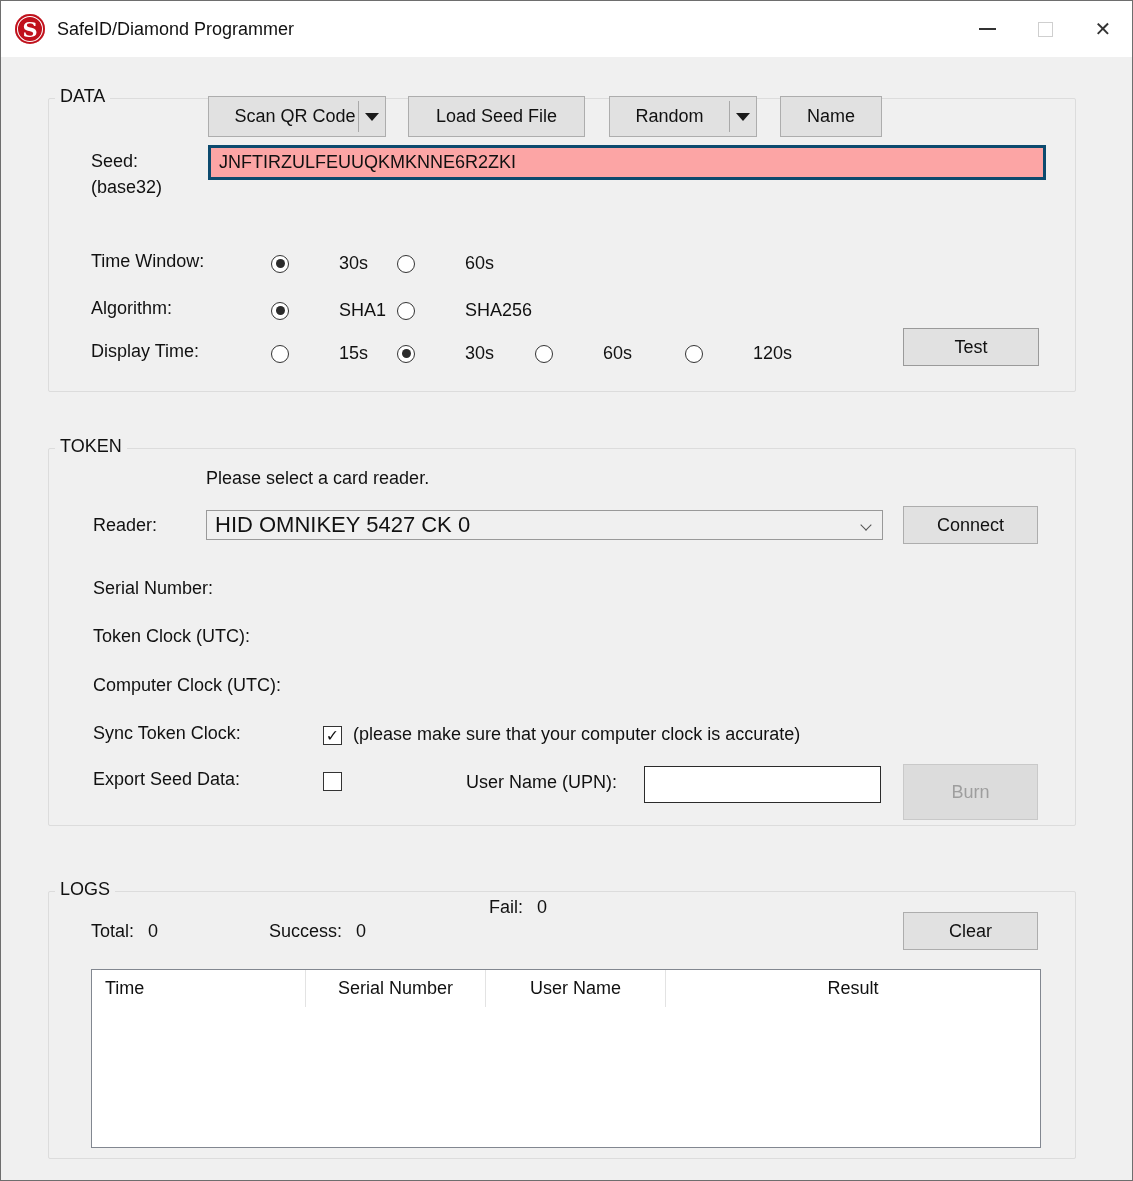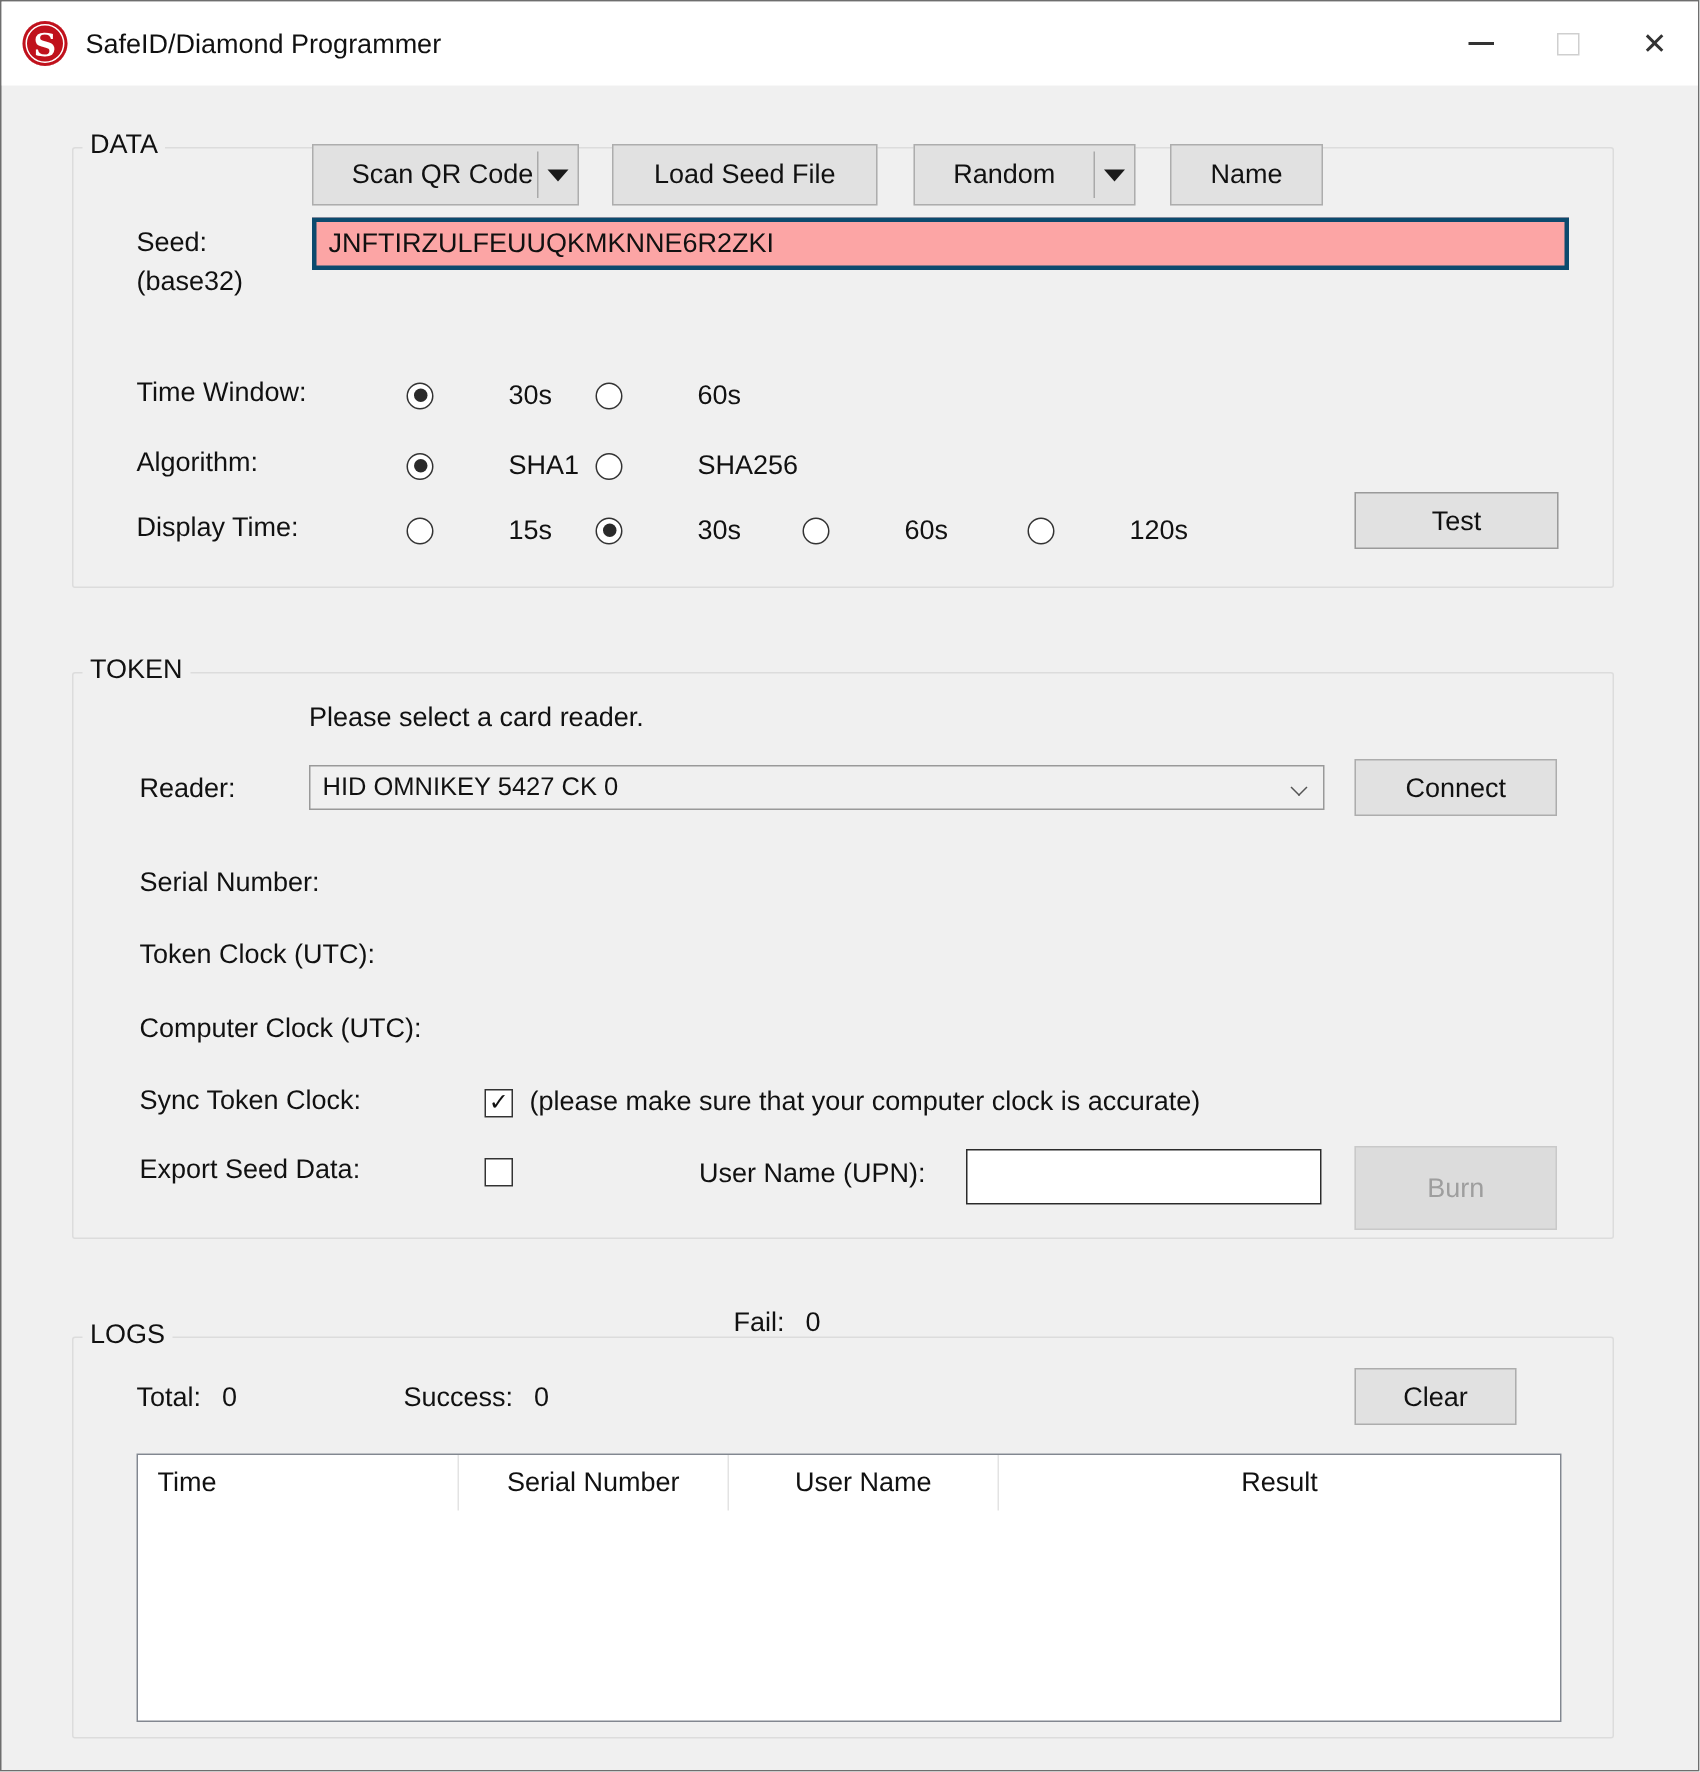--- a/index.html
+++ b/index.html
@@ -85,21 +85,21 @@
     display: flex; align-items: center;
     padding: 0 8px; white-space: nowrap; overflow: hidden;
   }
   .textbox.editable { background: #ffffff; border: 1px solid #2b2b2b; }
 
   .combo {
     position: absolute;
     background: #f0f0f0;
     border: 1px solid #999999;
     display: flex; align-items: center;
-    font-size: 17px; color: #111;
+    font-size: 22px; color: #111;
     padding: 0 8px;
   }
   .combo .chev {
     position: absolute; right: 12px; top: 10px;
     width: 8px; height: 8px;
     border-right: 1px solid #555; border-bottom: 1px solid #555;
     transform: rotate(45deg);
   }
 
   .radio-row { position: absolute; display: flex; align-items: center; gap: 45px; }
@@ -256,25 +256,25 @@
   </div>
 
   <div class="counter" style="left:90px; top:920px;">
     <span>Total:</span>
     <span class="cval">0</span>
   </div>
   <div class="counter" style="left:268px; top:920px;">
     <span>Success:</span>
     <span class="cval">0</span>
   </div>
-  <div class="counter" style="left:488px; top:870px;">
+  <div class="counter" style="left:488px; top:896px;">
     <span>Fail:</span>
     <span class="cval">0</span>
   </div>
-  <div class="btn" style="left:902px; top:911px; width:108px; height:38px;">Clear</div>
+  <div class="btn" style="left:902px; top:911px; width:135px; height:38px;">Clear</div>
 
   <div class="log-table" style="left:90px; top:968px; width:950px; height:179px;">
     <div class="log-header">
       <div class="log-col first" style="width:213px;">Time</div>
       <div class="log-col" style="width:180px;">Serial Number</div>
       <div class="log-col" style="width:180px;">User Name</div>
       <div class="log-col" style="width:375px;">Result</div>
     </div>
     <div></div>
   </div>

